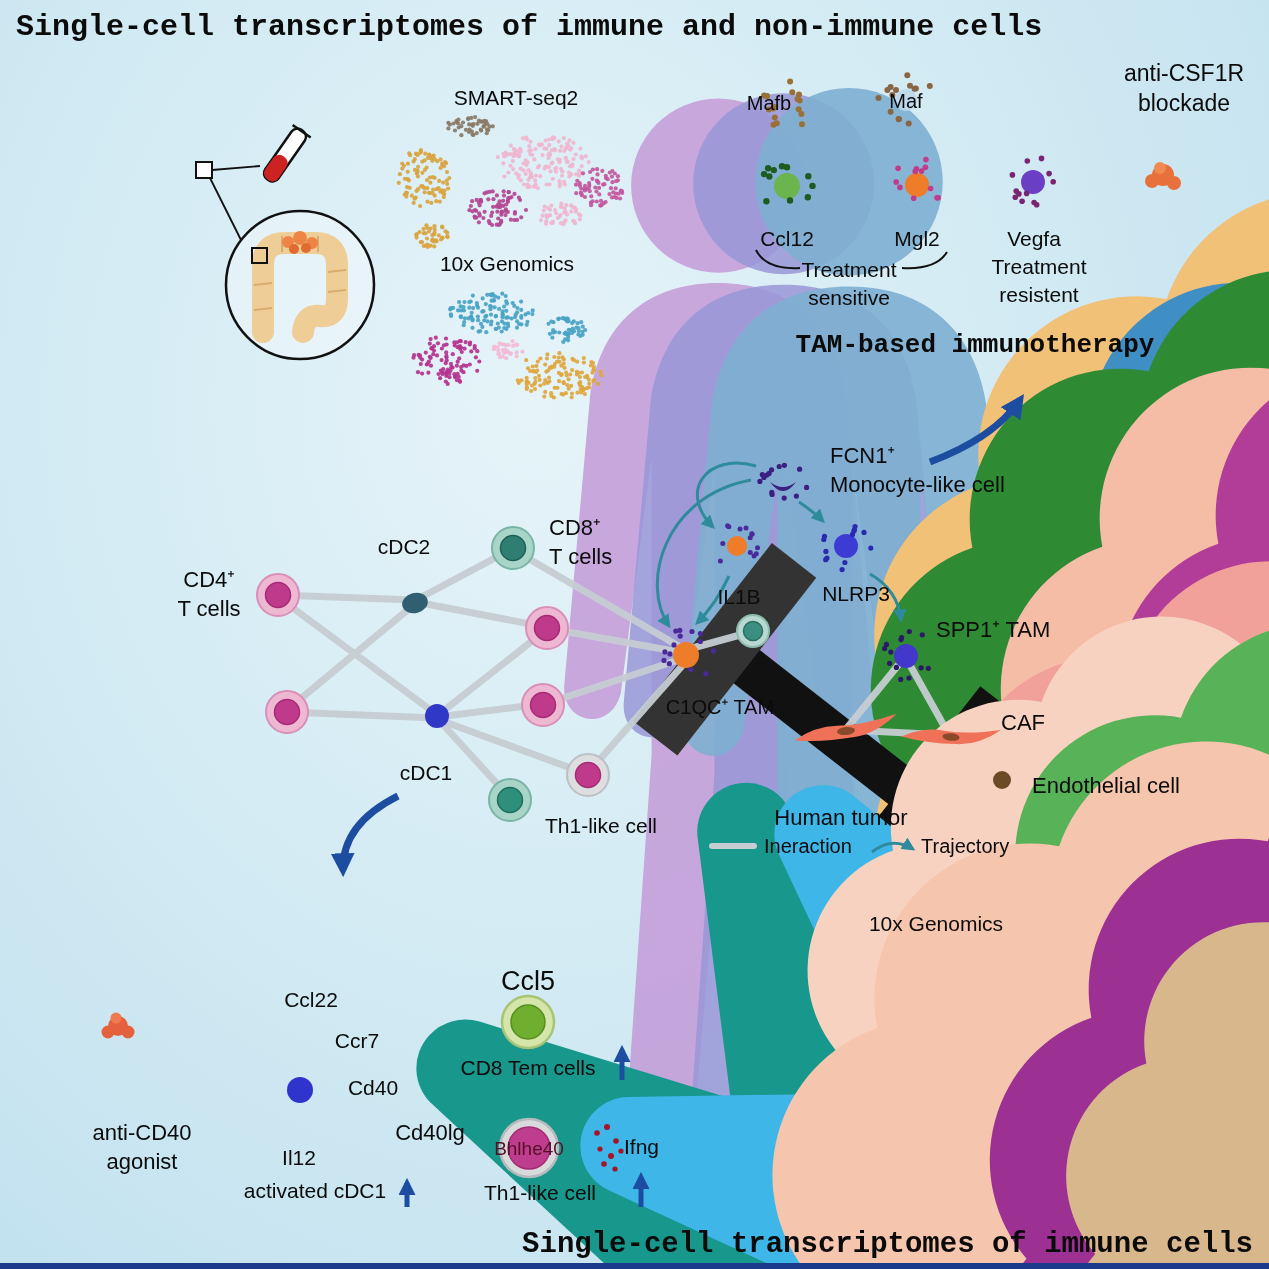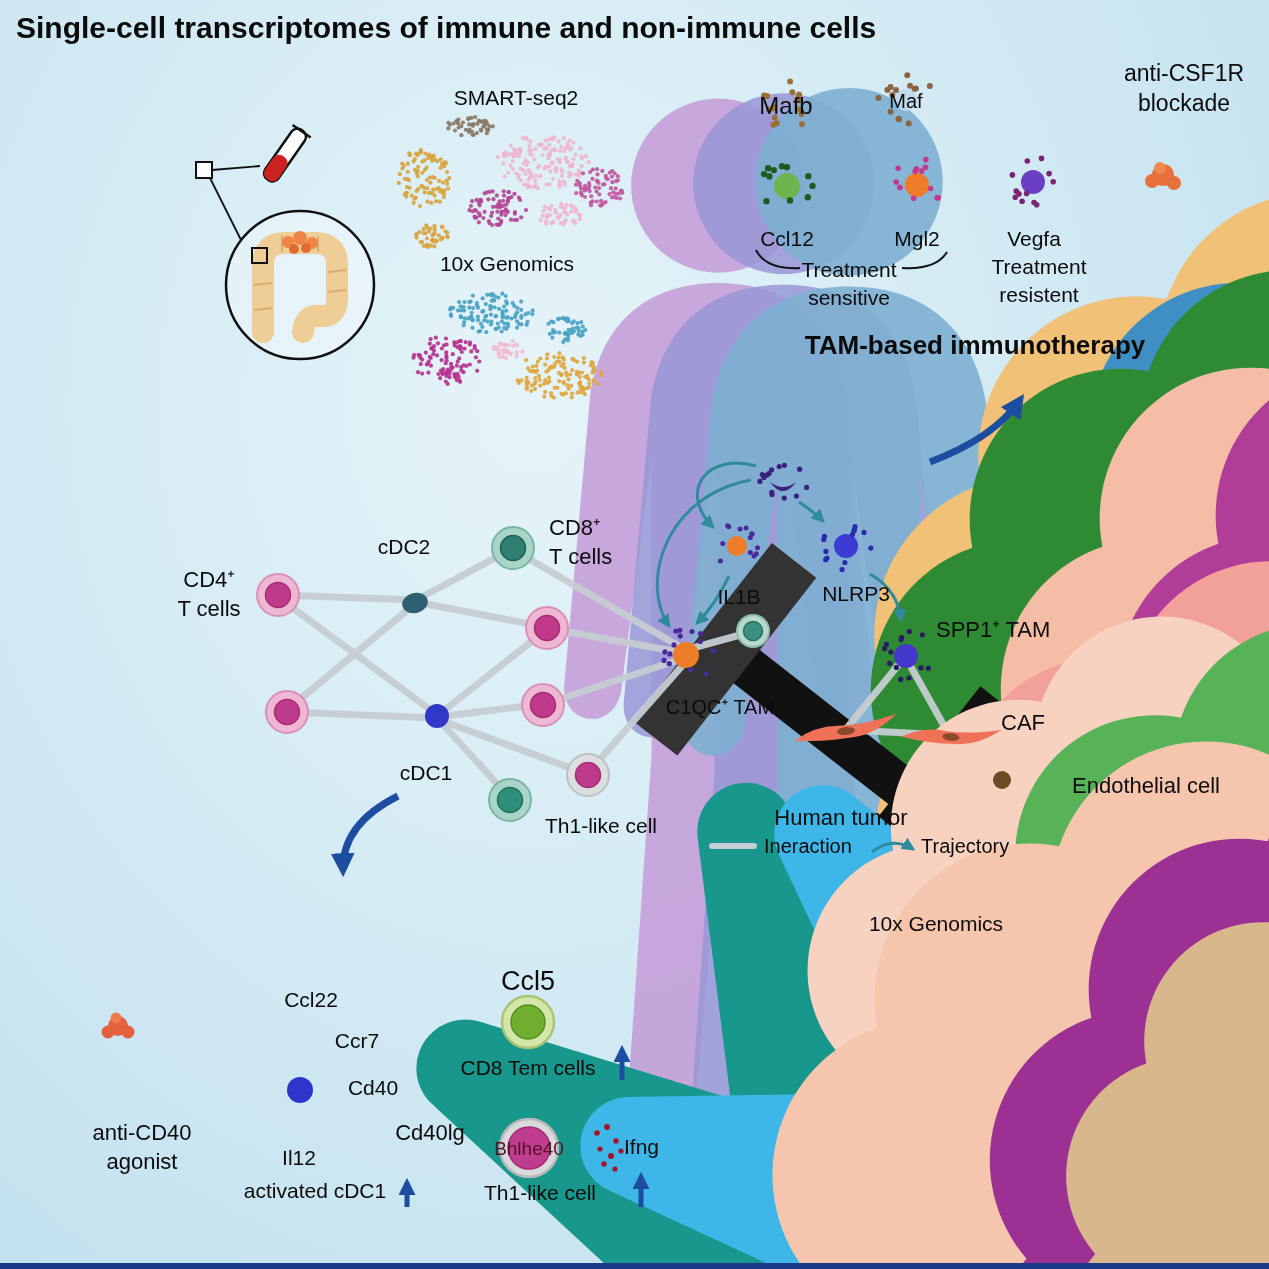--- a/index.html
+++ b/index.html
@@ -2,21 +2,21 @@
 <html><head>
 <meta charset="utf-8">
 <style>
   html,body{margin:0;padding:0;}
   #fig{position:relative;width:1269px;height:1269px;overflow:hidden;
        background:radial-gradient(ellipse at 42% 32%, #e6f4f9 0%, #d2eaf3 48%, #bddfee 100%);
        font-family:"Liberation Sans",sans-serif;}
   #art{position:absolute;left:0;top:0;width:1269px;height:1269px;}
   .lbl{position:absolute;color:#0b0b0b;white-space:nowrap;line-height:1.32;z-index:5;}
   .c{transform:translateX(-50%);text-align:center;}
-  .b{font-weight:bold;}
+  .b{font-weight:bold;font-family:Liberation Mono, monospace;}
   .ln{display:block;}
   #footer-bar{position:absolute;left:0;right:0;bottom:0;height:6px;background:#1b3a8c;z-index:6;}
 </style>
 </head>
 <body>
 
 <div id="fig">
 
 <svg id="art" viewBox="0 0 1269 1269">
   <defs>
@@ -1940,21 +1940,21 @@
   <g>
     <line x1="712" y1="846" x2="754" y2="846" stroke="#c6cdd3" stroke-width="6" stroke-linecap="round"></line>
     <path d="M 872,852 Q 892,836 913,849" stroke="#2e8b9c" stroke-width="3" fill="none" marker-end="url(#m-teal)"></path>
   </g>
 </svg>
 
 <div class="lbl b" style="left:16px;top:8px;font-size:30px">Single-cell transcriptomes of immune and non-immune cells</div>
 <div class="lbl c" style="left:516px;top:84px;font-size:21px">SMART-seq2</div>
 <div class="lbl c" style="left:507px;top:250px;font-size:21px">10x Genomics</div>
 
-<div class="lbl c" style="left:786px;top:90px;font-size:24px">Mafb</div>
+<div class="lbl c" style="left:769px;top:90px;font-size:20px">Mafb</div>
 <div class="lbl c" style="left:906px;top:88px;font-size:20px">Maf</div>
 <div class="lbl c" style="left:787px;top:225px;font-size:21px">Ccl12</div>
 <div class="lbl c" style="left:917px;top:225px;font-size:21px">Mgl2</div>
 <div class="lbl c" style="left:1034px;top:225px;font-size:21px">Vegfa</div>
 <div class="lbl c" style="left:849px;top:256px;font-size:21px">
   <span class="ln">Treatment</span>
   <span class="ln">sensitive</span>
 </div>
 <div class="lbl c" style="left:1039px;top:253px;font-size:21px">
   <span class="ln">Treatment</span>
@@ -1972,24 +1972,28 @@
 </div>
 <div class="lbl c" style="left:404px;top:533px;font-size:21px">cDC2</div>
 <div class="lbl" style="left:549px;top:513px;font-size:22px">
   <span class="ln">CD8⁺</span>
   <span class="ln">T cells</span>
 </div>
 <div class="lbl c" style="left:426px;top:759px;font-size:21px">cDC1</div>
 <div class="lbl c" style="left:601px;top:812px;font-size:21px">Th1-like cell</div>
 <div class="lbl c" style="left:720px;top:694px;font-size:20px">C1QC⁺ TAM</div>
 <div class="lbl c" style="left:739px;top:583px;font-size:21px">IL1B</div>
+<div class="lbl" style="left:830px;top:441px;font-size:22px">
+  <span class="ln">FCN1⁺</span>
+  <span class="ln">Monocyte-like cell</span>
+</div>
 <div class="lbl c" style="left:856px;top:580px;font-size:21px">NLRP3</div>
 <div class="lbl" style="left:936px;top:615px;font-size:22px">SPP1⁺ TAM</div>
 <div class="lbl c" style="left:1023px;top:708px;font-size:22px">CAF</div>
-<div class="lbl" style="left:1072px;top:771px;font-size:22px">Endothelial cell</div>
+<div class="lbl" style="left:1032px;top:771px;font-size:22px">Endothelial cell</div>
 <div class="lbl c" style="left:841px;top:803px;font-size:22px">Human tumor</div>
 <div class="lbl" style="left:764px;top:833px;font-size:20px">Ineraction</div>
 <div class="lbl" style="left:921px;top:833px;font-size:20px">Trajectory</div>
 
 <div class="lbl c" style="left:142px;top:1118px;font-size:22px">
   <span class="ln">anti-CD40</span>
   <span class="ln">agonist</span>
 </div>
 <div class="lbl c" style="left:311px;top:986px;font-size:21px">Ccl22</div>
 <div class="lbl c" style="left:357px;top:1027px;font-size:21px">Ccr7</div>
@@ -1997,15 +2001,16 @@
 <div class="lbl c" style="left:299px;top:1144px;font-size:21px">Il12</div>
 <div class="lbl c" style="left:315px;top:1177px;font-size:21px">activated cDC1</div>
 <div class="lbl c" style="left:430px;top:1118px;font-size:22px">Cd40lg</div>
 <div class="lbl c" style="left:528px;top:964px;font-size:27px">Ccl5</div>
 <div class="lbl c" style="left:528px;top:1054px;font-size:21px">CD8 Tem cells</div>
 <div class="lbl c" style="left:529px;top:1136px;font-size:19px;color:#551025">Bhlhe40</div>
 <div class="lbl c" style="left:540px;top:1179px;font-size:21px">Th1-like cell</div>
 <div class="lbl" style="left:624px;top:1133px;font-size:21px">Ifng</div>
 
 <div class="lbl c" style="left:936px;top:910px;font-size:21px">10x Genomics</div>
+<div class="lbl b" style="right:16px;top:1226px;font-size:29px;text-align:right">Single-cell transcriptomes of immune cells</div>
 
 <div id="footer-bar"></div>
 </div>
 
 </body></html>

